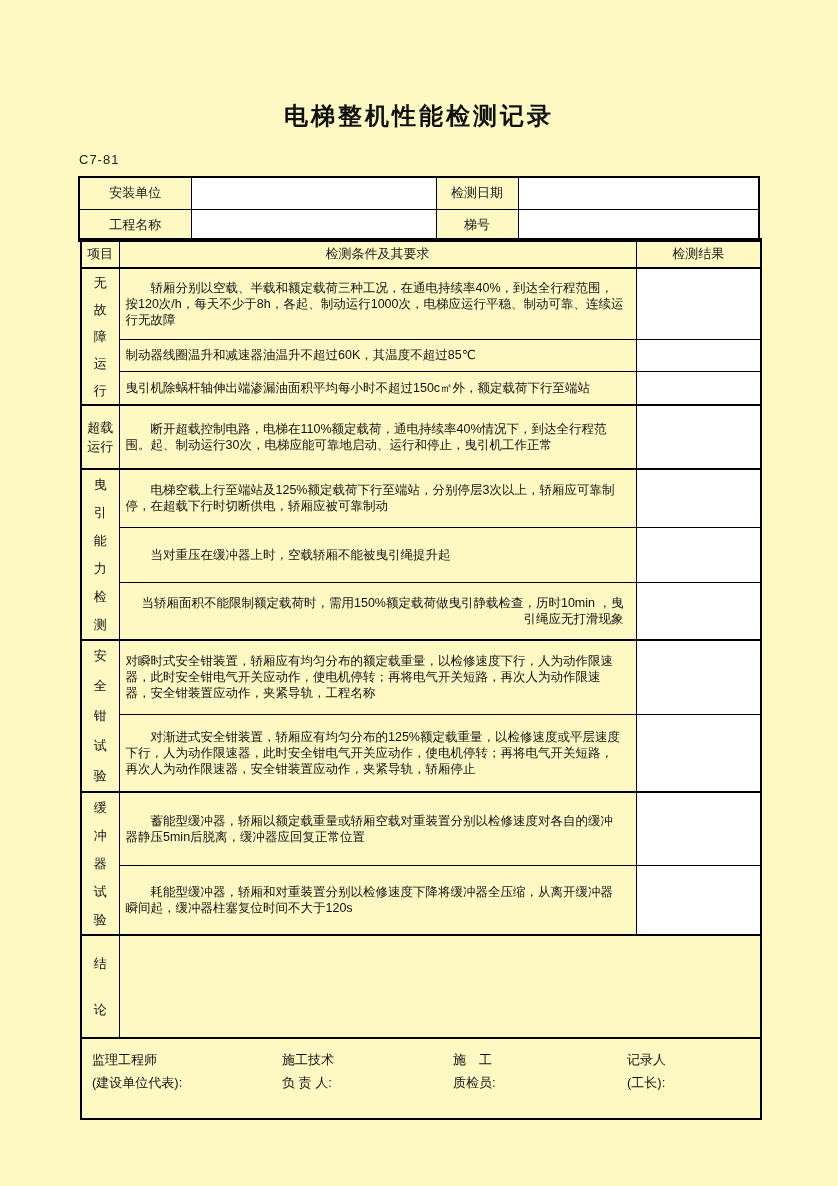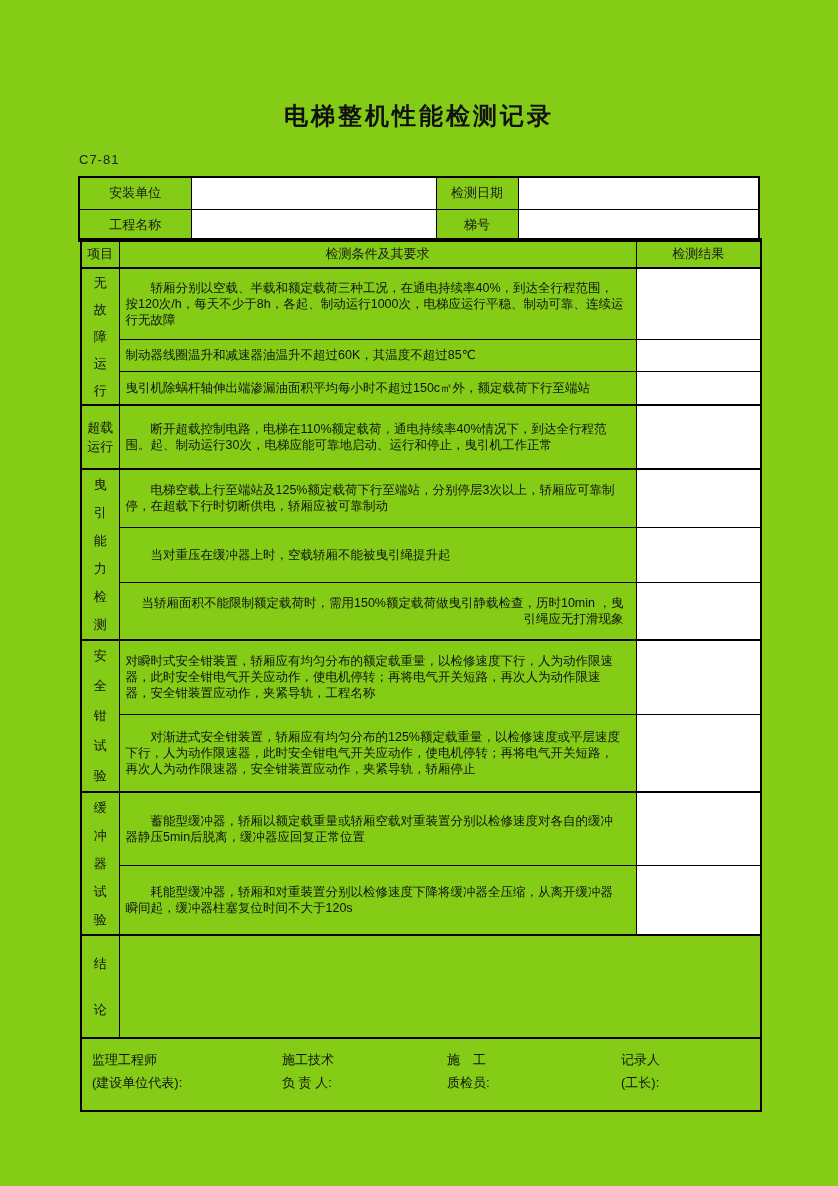--- a/index.html
+++ b/index.html
@@ -2,21 +2,21 @@
 <html><head>
 <meta charset="utf-8">
 <style>
   * { margin: 0; padding: 0; box-sizing: border-box; }
   html, body { background: #ffffff; }
   body {
     width: 838px; height: 1186px;
     font-family: "Liberation Sans", "DejaVu Sans", sans-serif;
     color: #1a1a1a;
   }
-  .sheet { position: relative; width: 838px; height: 1186px; background: #84cc16; overflow: hidden; }
+  .sheet { position: relative; width: 838px; height: 1186px; background: #fef9c3; overflow: hidden; }
 
   .doc-title {
     position: absolute; top: 100px; left: 0; width: 100%;
     text-align: center; font-size: 24px; font-weight: bold;
     letter-spacing: 3px; color: #111;
   }
   .form-code {
     position: absolute; top: 152px; left: 79px;
     font-size: 13px; color: #222; letter-spacing: 1px;
   }
@@ -57,26 +57,26 @@
     padding: 4px 12px 4px 6px; text-align: left;
     color: #111;
     margin-top: 44px;
   }
   .ind0 { text-indent: 0; }
   .ind1 { text-indent: 1em; text-align: right; }
   .ind2 { text-indent: 2em; }
 
   .result-cell { background: #fff; }
 
-  .sig-cell { padding: 9px 0 16px 10px; vertical-align: top; }
+  .sig-cell { padding: 9px 0 24px 10px; vertical-align: top; }
   .sigs { display: flex; width: 100%; }
   .sig { font-size: 13px; line-height: 23px; color: #111; }
   .sig-1 { width: 190px; }
   .sig-2 { width: 165px; }
-  .sig-3 { width: 174px; }
+  .sig-3 { width: 174px; margin-left: 6px; }
   .sig-4 { flex: 1; }
 </style>
 </head>
 <body>
 
 <div class="sheet">
 
   <div class="doc-title">电梯整机性能检测记录</div>
   <div class="form-code">C7-81</div>
 

